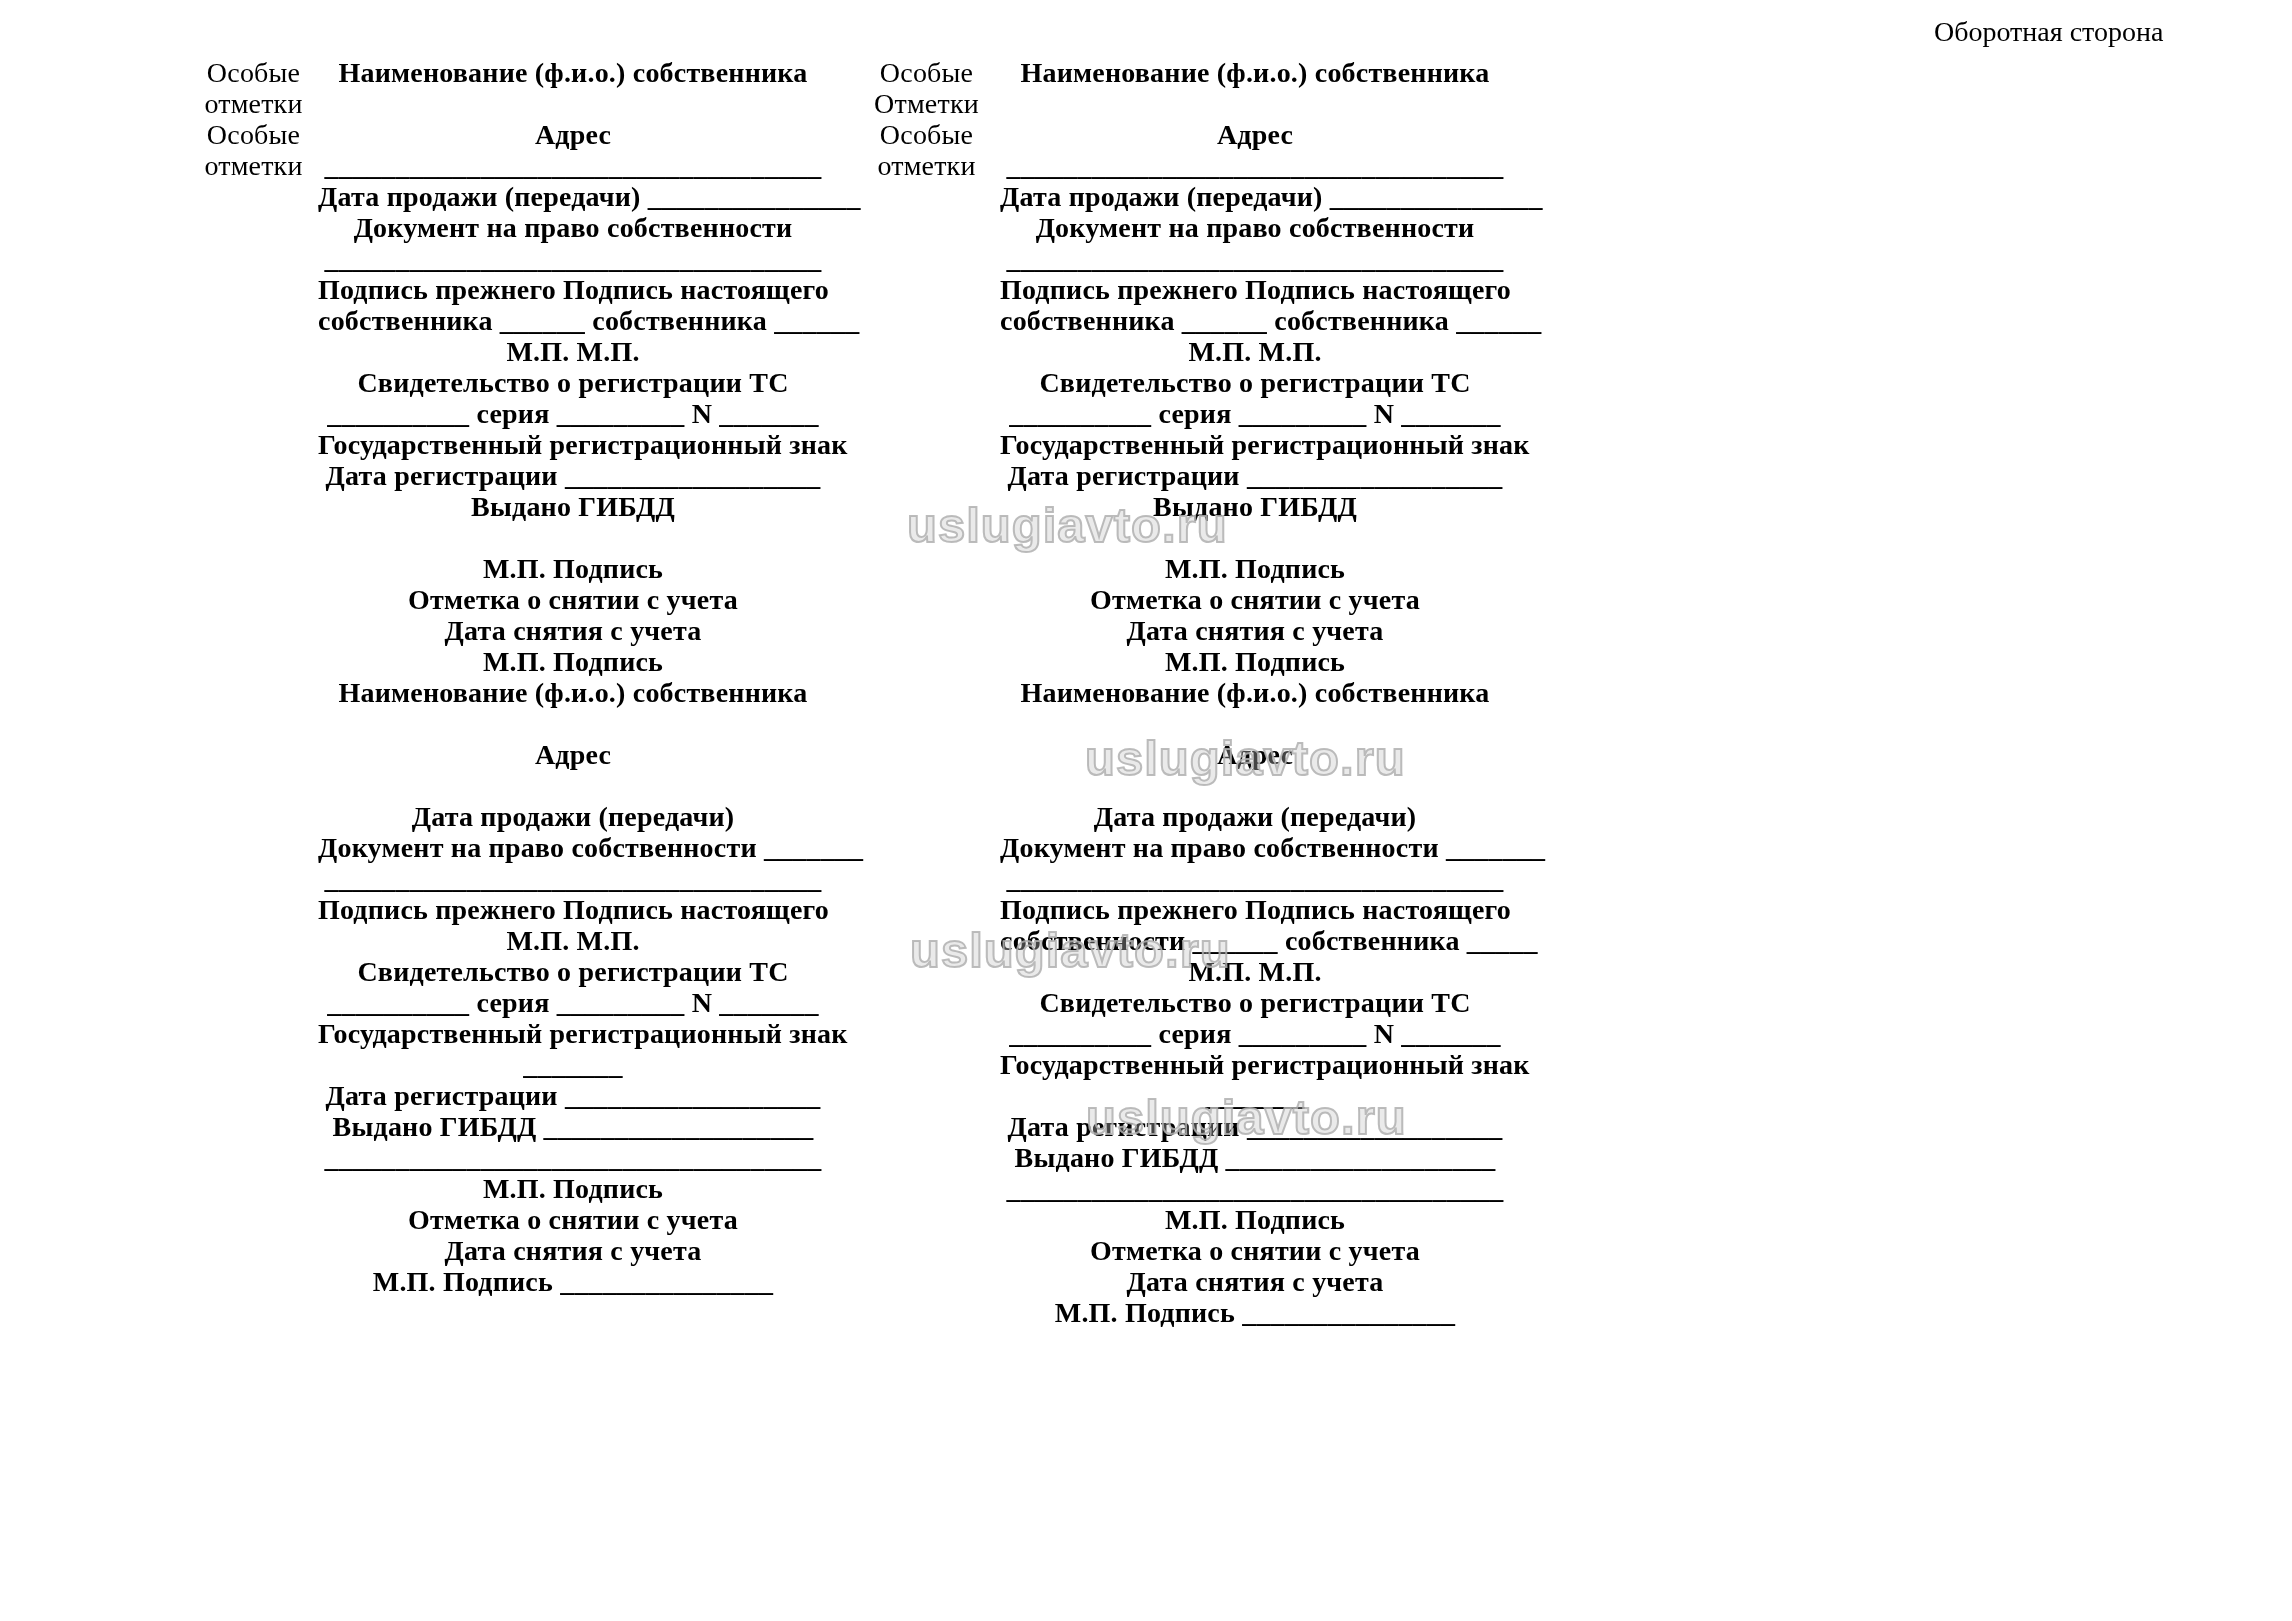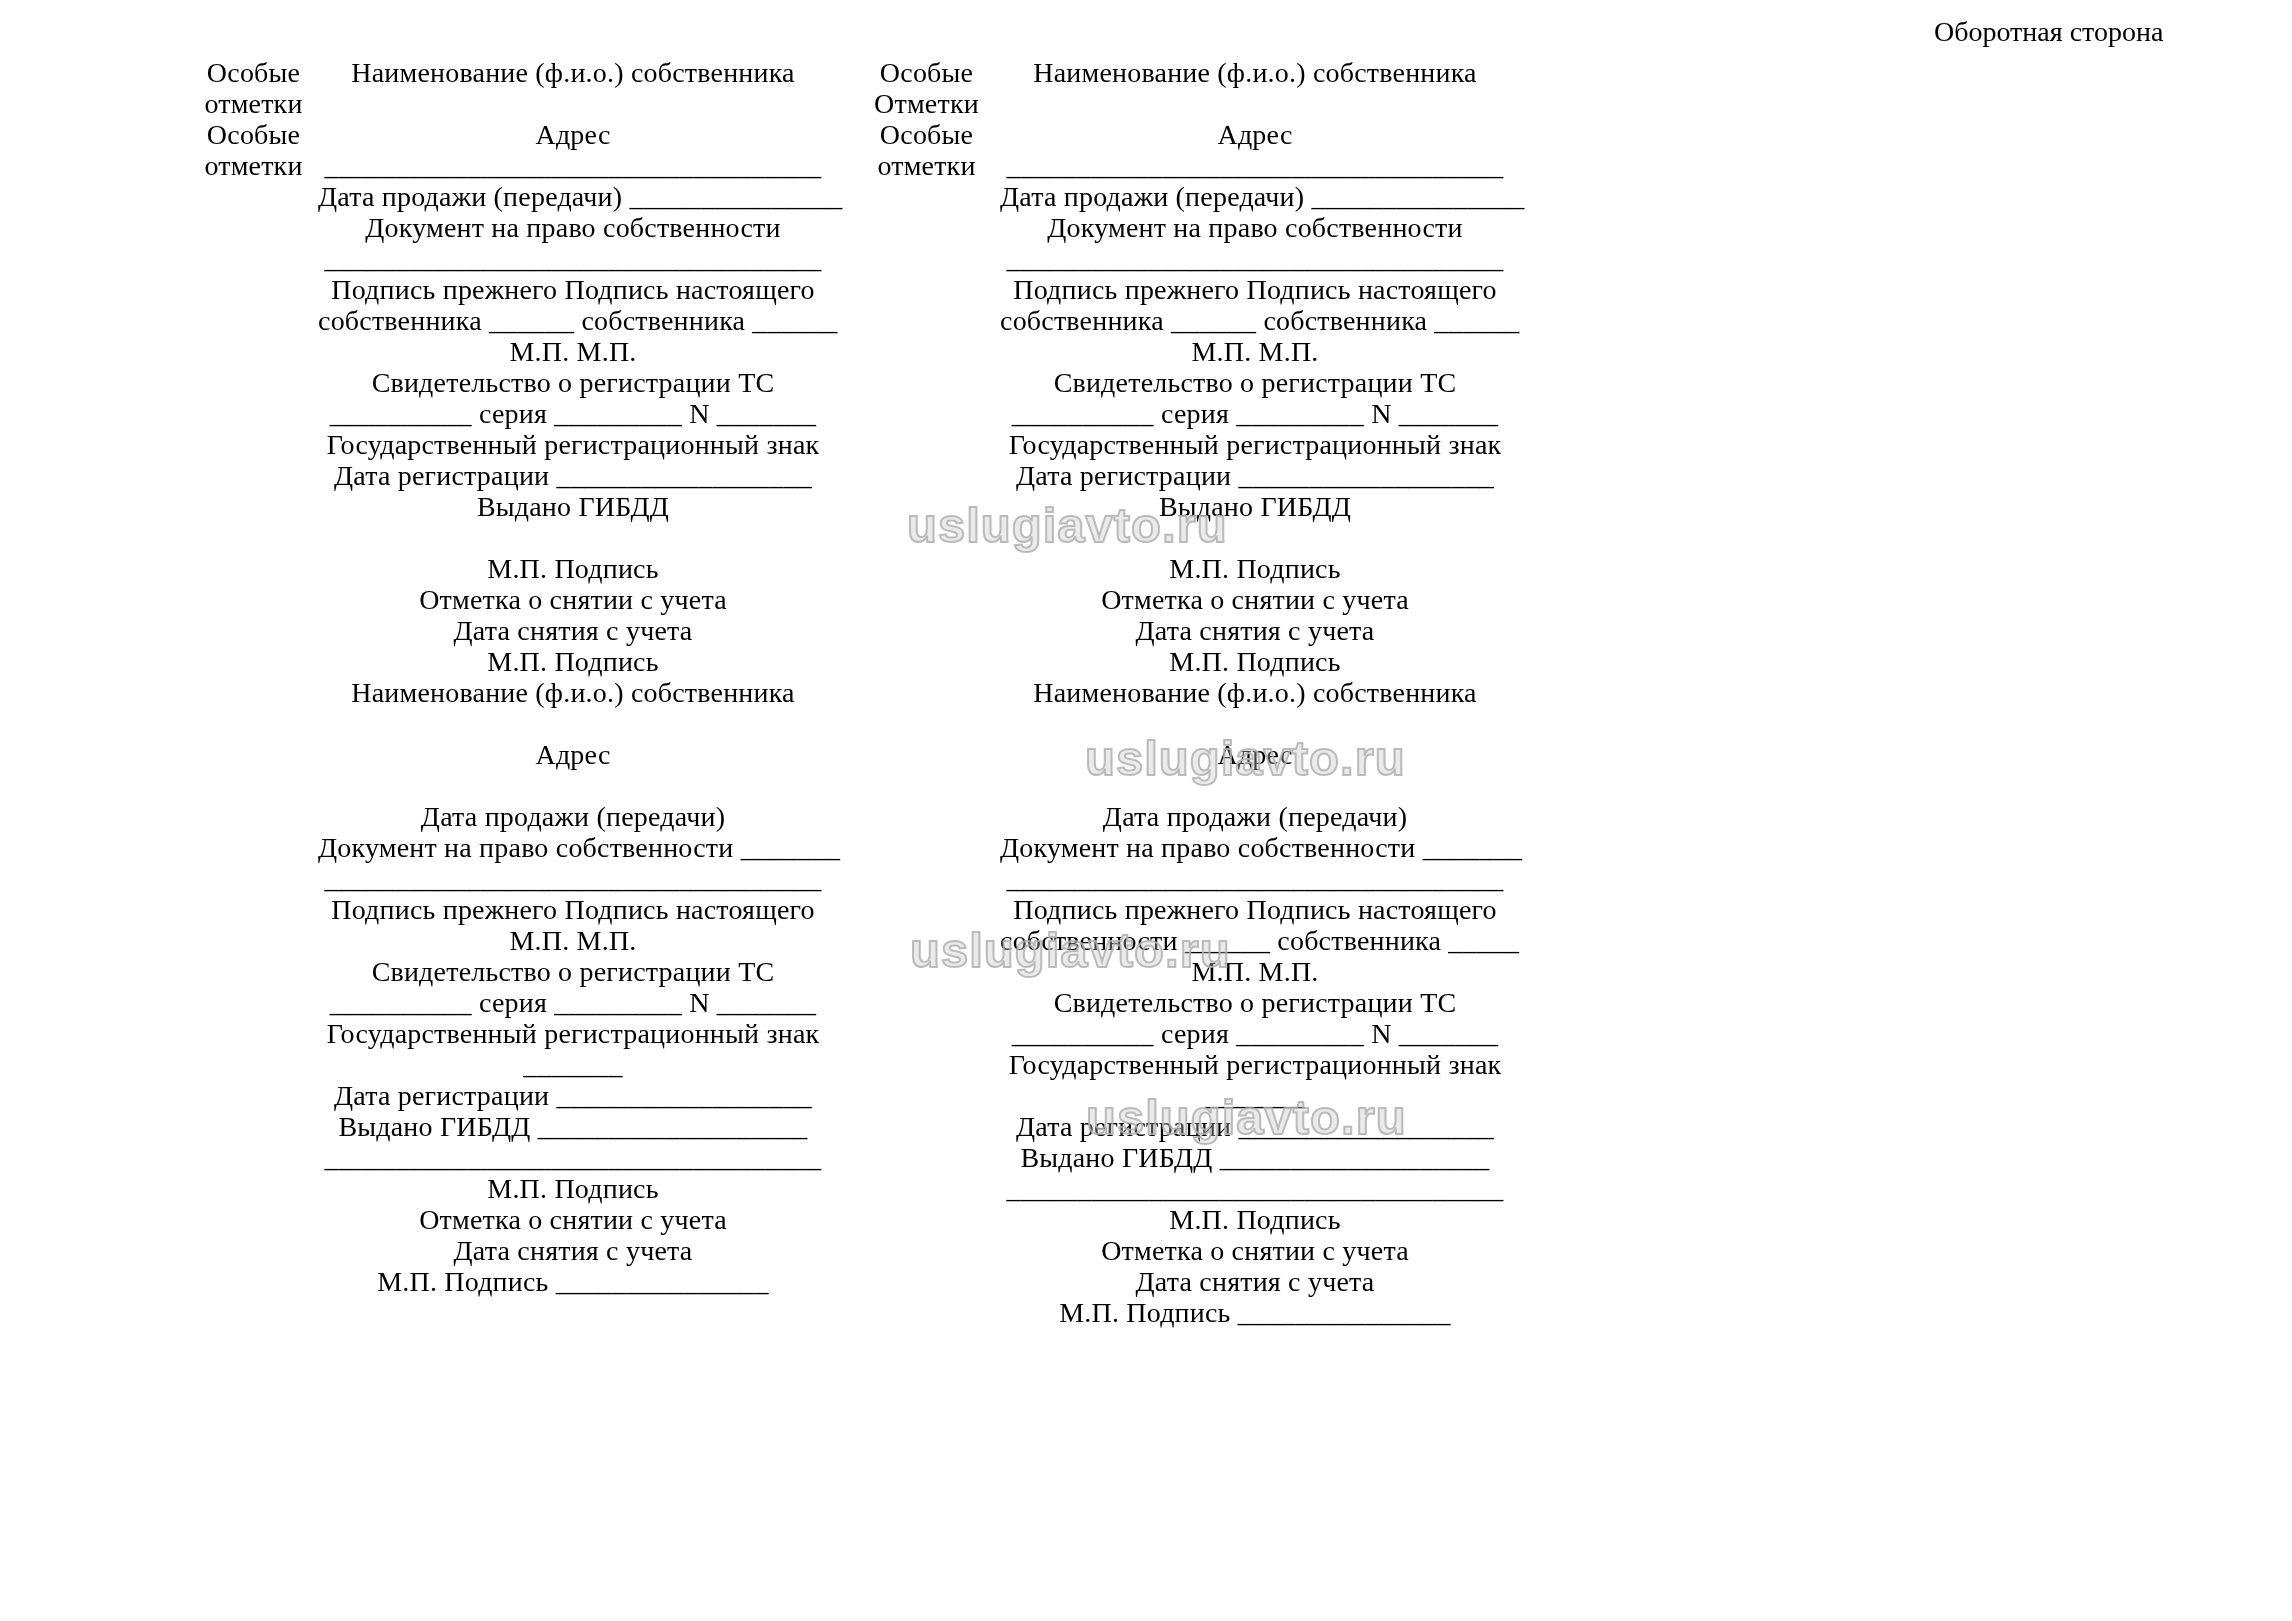--- a/index.html
+++ b/index.html
@@ -11,21 +11,21 @@
   }
   .sheet{position:absolute;left:0;top:0;width:2293px;height:1621px;margin-left:20px;}
   .page-title{
     position:absolute;top:15.7px;left:1914px;
     font-size:28px;line-height:31px;white-space:pre;
   }
   .col{position:absolute;top:57px;height:1294px;text-align:center;}
   .col-left{left:172px;width:632px;}
   .col-right{left:845px;width:632px;}
   .labels{position:absolute;left:0;top:0;width:123px;}
-  .lines{position:absolute;top:0;width:510px;}
+  .lines{position:absolute;top:0;width:510px;font-weight:bold;}
   .col-left .lines{left:126px;}
   .col-right .lines{left:135px;}
   .ln{
     height:31px;line-height:31px;font-size:28px;
     white-space:pre;letter-spacing:0.2px;
   }
   .wm{
     position:absolute;
     font-family:"Liberation Sans","DejaVu Sans",sans-serif;
     font-weight:bold;font-size:49px;line-height:43px;

